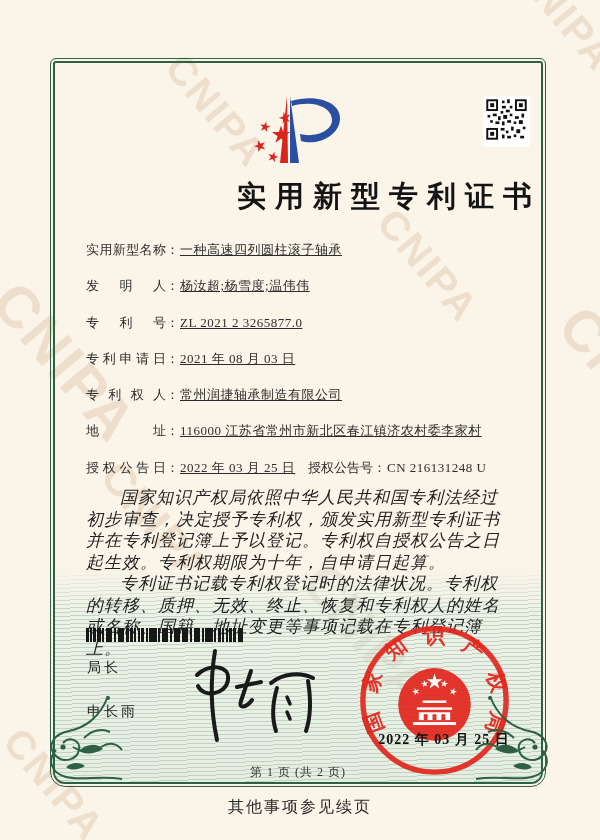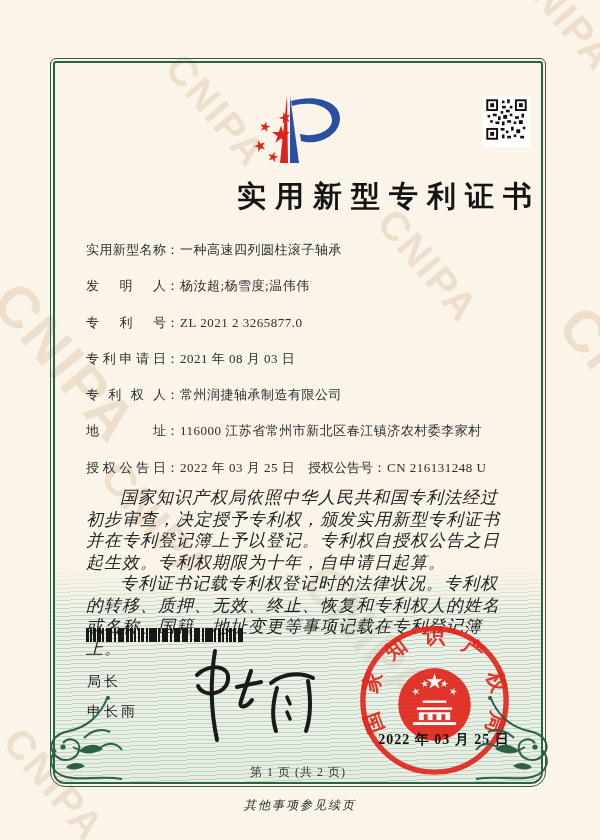--- a/index.html
+++ b/index.html
@@ -48,21 +48,21 @@
   }
   .logo { position:absolute; left:199px; top:30px; }
   .qr { position:absolute; left:428px; top:33px; background:#fff; padding:2px; }
   .title {
     position:absolute; left:0; right:0; top:114px;
     text-align:right;
     font-size:29px; font-weight:bold; letter-spacing:9px;
     color:#141414;
   }
   
-  .fields { position:absolute; left:31px; right:34px; top:178px; }
+  .fields { position:absolute; left:31px; right:34px; top:178px;text-decoration:underline; }
   .field-row {
     position:relative;
     height:36.3px;
     font-size:13px;
     color:#2e2e2e;
     white-space:nowrap;
   }
   .f-label {
     display:inline-block;
     width:80px;
@@ -89,21 +89,21 @@
     background:
       repeating-linear-gradient(90deg,#171717 0 2px,transparent 2px 4px),
       repeating-linear-gradient(90deg,#171717 0 1px,transparent 1px 7px),
       repeating-linear-gradient(90deg,#171717 0 3px,transparent 3px 11px);
   }
   .director-title, .director-name {
     position:absolute; left:32px;
     font-family:"Liberation Sans", sans-serif;
     font-size:14px; letter-spacing:3px; color:#222;
   }
-  .director-title { top:610px; }
+  .director-title { top:596px; }
   .director-name { top:640px; }
   .signature { position:absolute; left:120px; top:580px; }
   .seal { position:absolute; left:301px; top:559px; }
   .seal-date {
     position:absolute; left:309px; top:668px; width:160px;
     text-align:center;
     font-size:14px; font-weight:600; color:#101010;
     letter-spacing:1px;
     z-index:3;
   }
@@ -118,21 +118,21 @@
     font-weight:bold; font-size:54px;
     color:rgba(190,180,158,0.22);
     transform:rotate(50deg);
   }
   .flourish { position:absolute; z-index:2; }
   .flourish.left  { left:38px;  top:690px; }
   .flourish.right { left:470px; top:690px; transform:scaleX(-1); }
   .continuation {
     position:absolute; left:0; right:0; top:797px;
     text-align:center;
-    font-size:12px; font-style:italic; letter-spacing:2px;
+    font-size:16px; letter-spacing:2px;
     color:#2b2b2b;
     z-index:1;
   }
 </style>
 </head>
 <body>
 
 <div class="wm" style="left:150px; top:88px;  font-size:40px;">CNIPA</div>
 <div class="wm" style="left:498px; top:-8px;  font-size:40px;">CNIPA</div>
 <div class="wm" style="left:-28px; top:328px; font-size:58px;">CNIPA</div>

